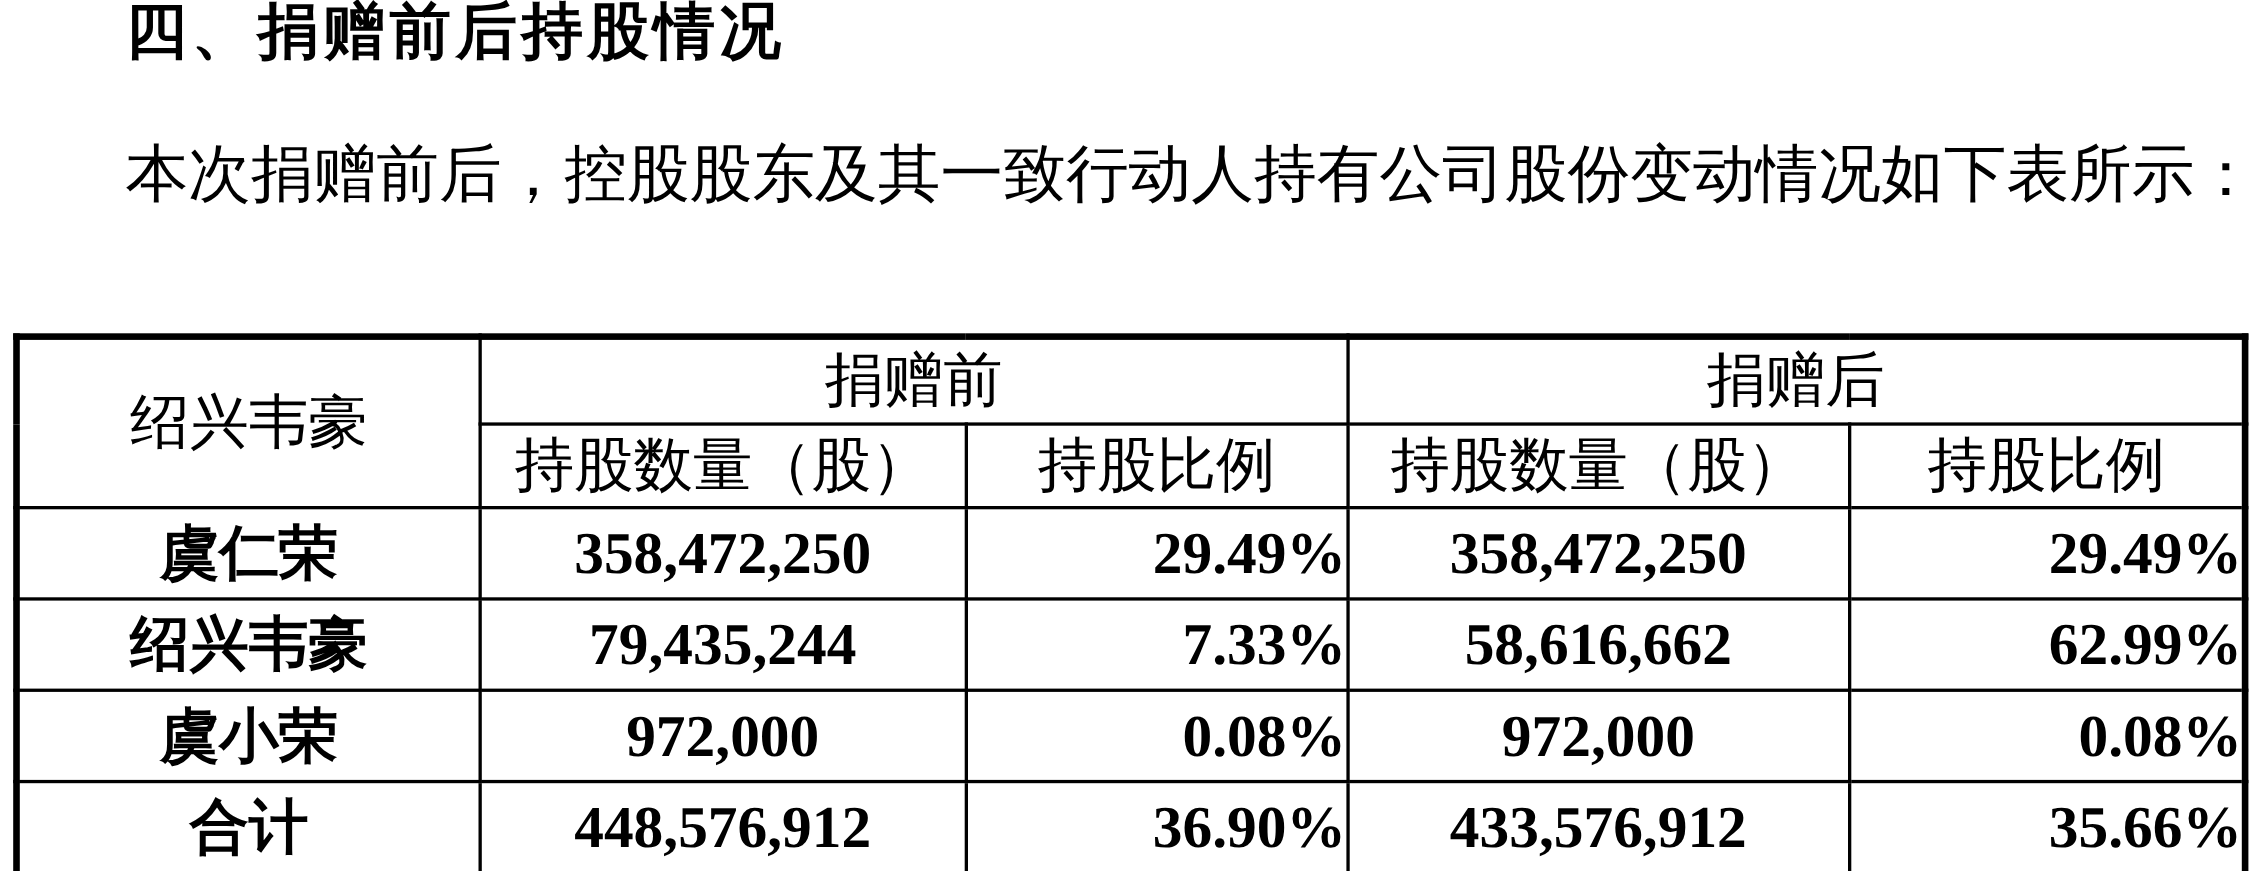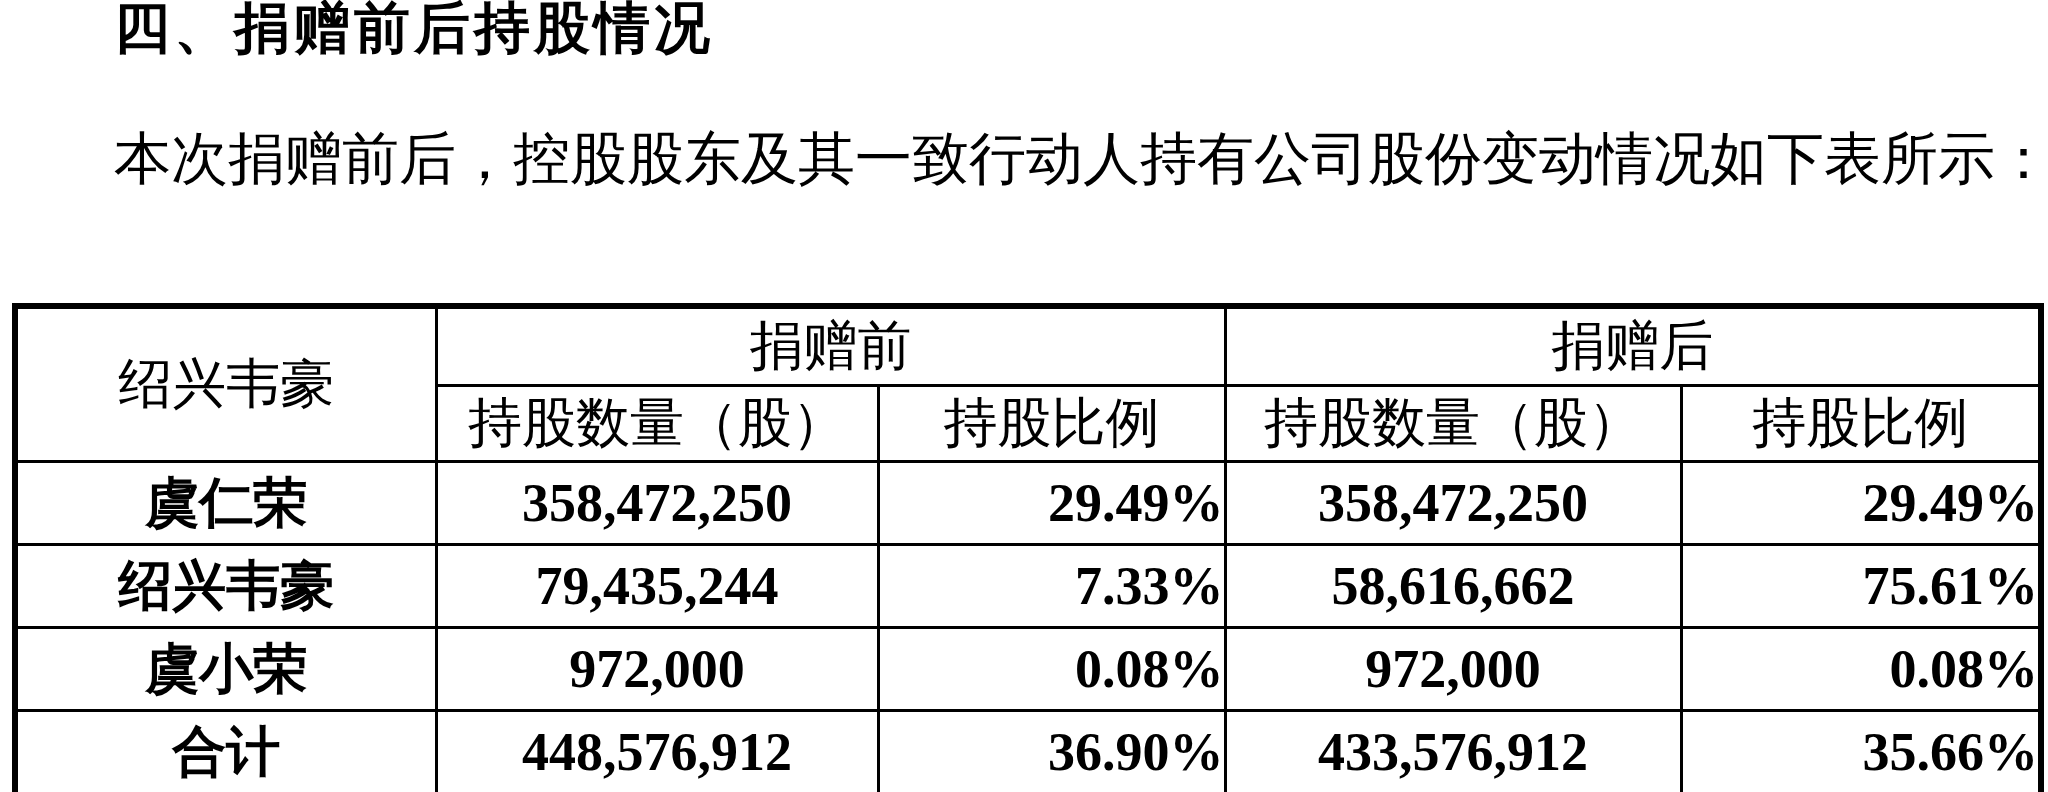--- a/index.html
+++ b/index.html
@@ -111,21 +111,21 @@
       <td class="cell-num">358,472,250</td>
       <td class="cell-pct">29.49%</td>
       <td class="cell-num">358,472,250</td>
       <td class="cell-pct">29.49%</td>
     </tr>
     <tr class="data-row">
       <td class="cell-center">绍兴韦豪</td>
       <td class="cell-num">79,435,244</td>
       <td class="cell-pct">7.33%</td>
       <td class="cell-num">58,616,662</td>
-      <td class="cell-pct">75.61%</td>
+      <td class="cell-pct">62.99%</td>
     </tr>
     <tr class="data-row">
       <td class="cell-center">虞小荣</td>
       <td class="cell-num">972,000</td>
       <td class="cell-pct">0.08%</td>
       <td class="cell-num">972,000</td>
       <td class="cell-pct">0.08%</td>
     </tr>
 
     <tr class="data-row total-row">

